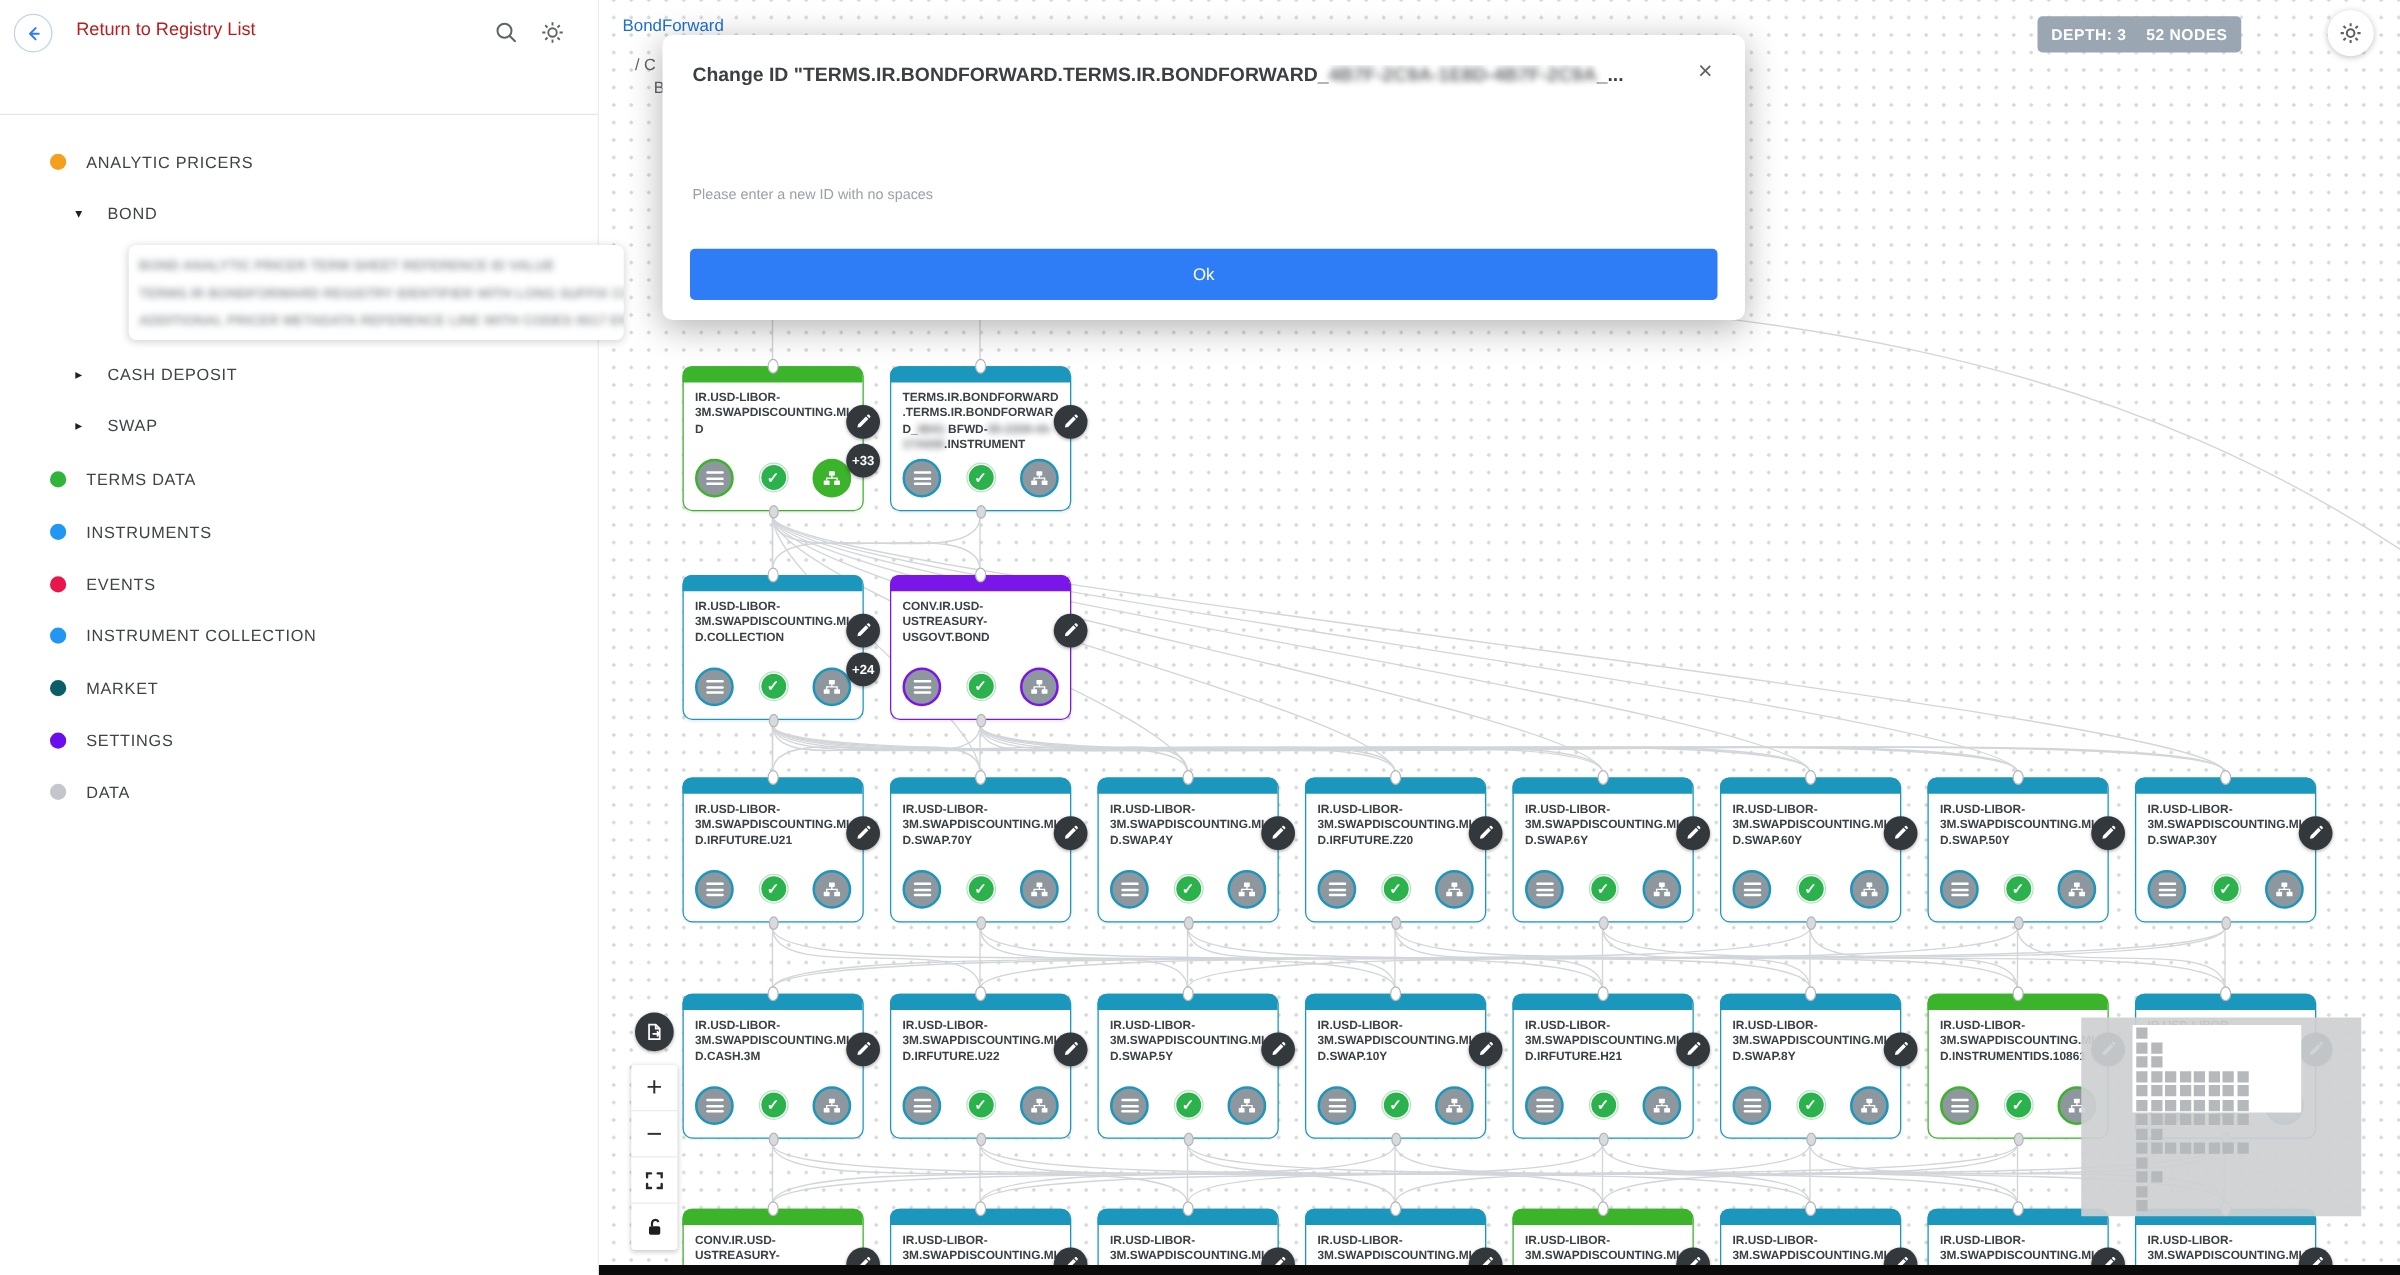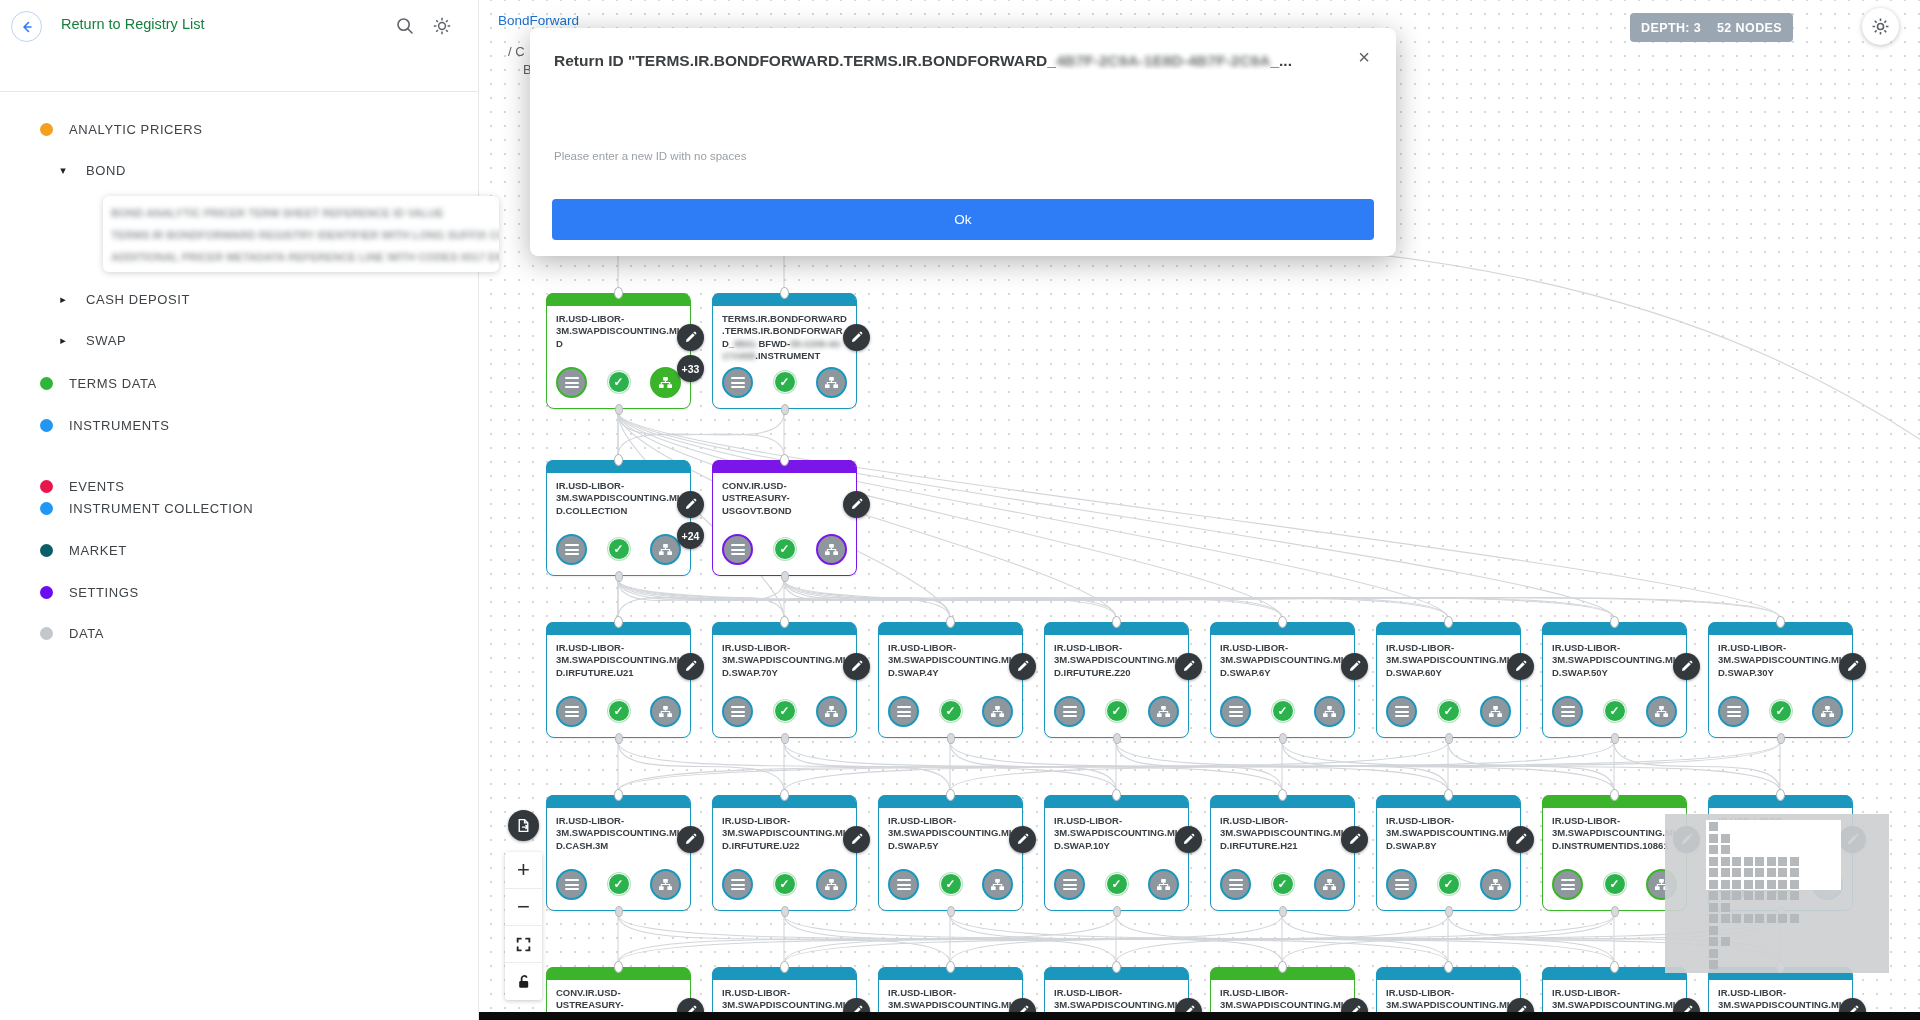--- a/index.html
+++ b/index.html
@@ -4,21 +4,21 @@
 <style>
   html,body{margin:0;padding:0}
   body{width:1920px;height:1020px;overflow:hidden;position:relative;background:#fff;
        font-family:"Liberation Sans",sans-serif;-webkit-font-smoothing:antialiased}
 
   
   #sidebar{position:absolute;left:0;top:0;width:478px;height:1020px;background:#fff;z-index:2}
   #sb-top{position:absolute;left:0;top:0;width:478px;height:91px;border-bottom:1px solid #e4e6e8;background:#fff}
   .back-btn{position:absolute;left:11px;top:11px;width:29px;height:29px;border-radius:50%;
             border:1.5px solid #bcd4f2;display:flex;align-items:center;justify-content:center;cursor:pointer}
-  .back-link{position:absolute;left:61px;top:16px;font-size:14.5px;color:#15803d;cursor:pointer}
+  .back-link{position:absolute;left:61px;top:16px;font-size:14.5px;color:#b91c1c;cursor:pointer}
   .sb-ico{position:absolute;top:14px;width:24px;height:24px;display:flex;align-items:center;justify-content:center;color:#5f6368;cursor:pointer}
   #sb-search{left:393px}#sb-gear{left:430px}
   .sb-item{position:absolute;left:0;width:470px;height:34px;transform:translateY(-50%);cursor:pointer;
            display:flex;align-items:center}
   .sb-dot{position:absolute;left:40px;width:13px;height:13px;border-radius:50%}
   .sb-arrow{position:absolute;left:57px;font-size:11px;color:#202124;width:12px;text-align:center}
   .sb-label{position:absolute;font-size:13px;color:#3e4347;letter-spacing:.6px;white-space:nowrap}
   .lv0 .sb-label{left:69px}.lv1 .sb-label{left:86px}
 
   
@@ -148,21 +148,21 @@
         <span class="sb-label">SWAP</span>
       </div>
       <div class="sb-item lv0" style="top: 383px;">
         <span class="sb-dot" style="background:#2fb53a"></span>
         <span class="sb-label">TERMS DATA</span>
       </div>
       <div class="sb-item lv0" style="top: 425px;">
         <span class="sb-dot" style="background:#2196f3"></span>
         <span class="sb-label">INSTRUMENTS</span>
       </div>
-      <div class="sb-item lv0" style="top: 486px;">
+      <div class="sb-item lv0" style="top: 467px;">
         <span class="sb-dot" style="background:#e8174b"></span>
         <span class="sb-label">EVENTS</span>
       </div>
       <div class="sb-item lv0" style="top: 508px;">
         <span class="sb-dot" style="background:#2196f3"></span>
         <span class="sb-label">INSTRUMENT COLLECTION</span>
       </div>
       <div class="sb-item lv0" style="top: 550px;">
         <span class="sb-dot" style="background:#0b5e68"></span>
         <span class="sb-label">MARKET</span>
@@ -1013,17 +1013,17 @@
       <div class="mm-sq" style="left: 44px; top: 123px; width: 9px; height: 9px;"></div>
       <div class="mm-sq" style="left: 55.5px; top: 123px; width: 9px; height: 9px;"></div>
       <div class="mm-sq" style="left: 44px; top: 134.5px; width: 9px; height: 9px;"></div>
       <div class="mm-sq" style="left: 44px; top: 146px; width: 9px; height: 9px;"></div>
     </div>
 
   <div id="blackbar"></div>
 </div>
 
 <div id="modal">
-  <div id="m-title"><span>Return ID "TERMS.IR.BONDFORWARD.TERMS.IR.BONDFORWARD_</span><span class="redact">4B7F-2C9A-1E8D-4B7F-2C9A</span><span>_...</span></div>
+  <div id="m-title"><span>Change ID "TERMS.IR.BONDFORWARD.TERMS.IR.BONDFORWARD_</span><span class="redact">4B7F-2C9A-1E8D-4B7F-2C9A</span><span>_...</span></div>
   <div id="m-close">×</div>
   <div id="m-help">Please enter a new ID with no spaces</div>
   <div id="m-ok">Ok</div>
 </div>
 
 </body></html>

